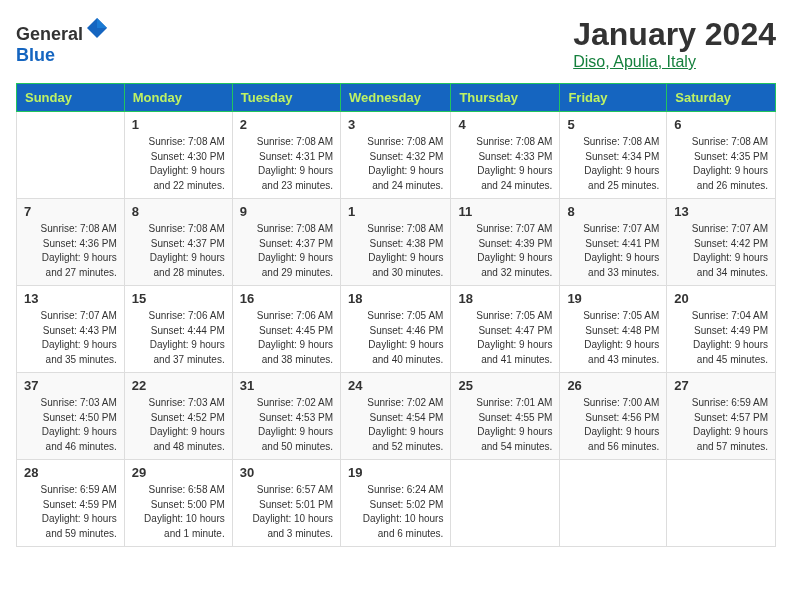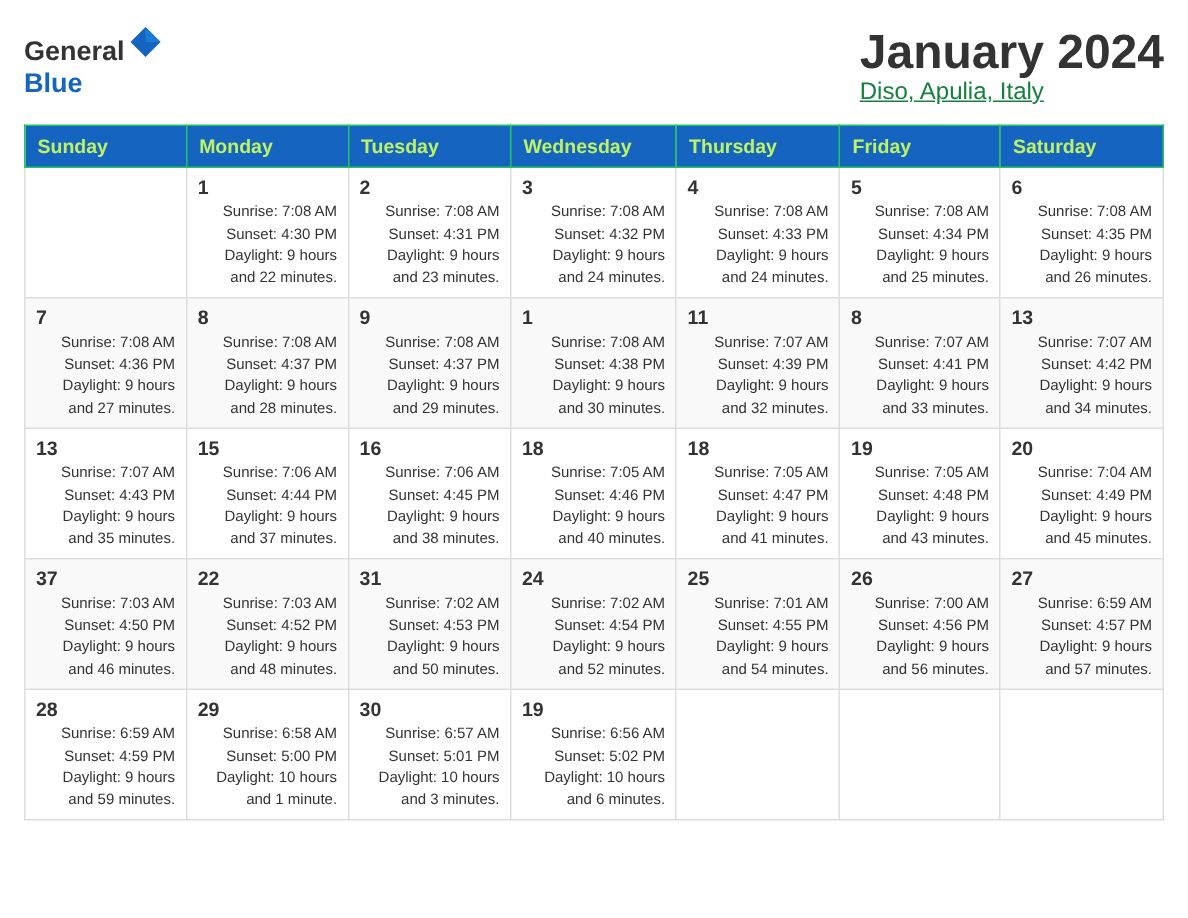--- a/index.html
+++ b/index.html
@@ -339,21 +339,21 @@
         </td>
         <td>
           <span class="day-number">30</span>
           <div class="day-info" style="white-space: pre-line;">Sunrise: 6:57 AM
 Sunset: 5:01 PM
 Daylight: 10 hours
 and 3 minutes.</div>
         </td>
         <td>
           <span class="day-number">19</span>
-          <div class="day-info" style="white-space: pre-line;">Sunrise: 6:56 AM
+          <div class="day-info" style="white-space: pre-line;">Sunrise: 6:24 AM
 Sunset: 5:02 PM
 Daylight: 10 hours
 and 6 minutes.</div>
         </td>
         <td class="empty-cell"></td>
         <td class="empty-cell"></td>
         <td class="empty-cell"></td>
       </tr>
     </tbody>
 </table>

